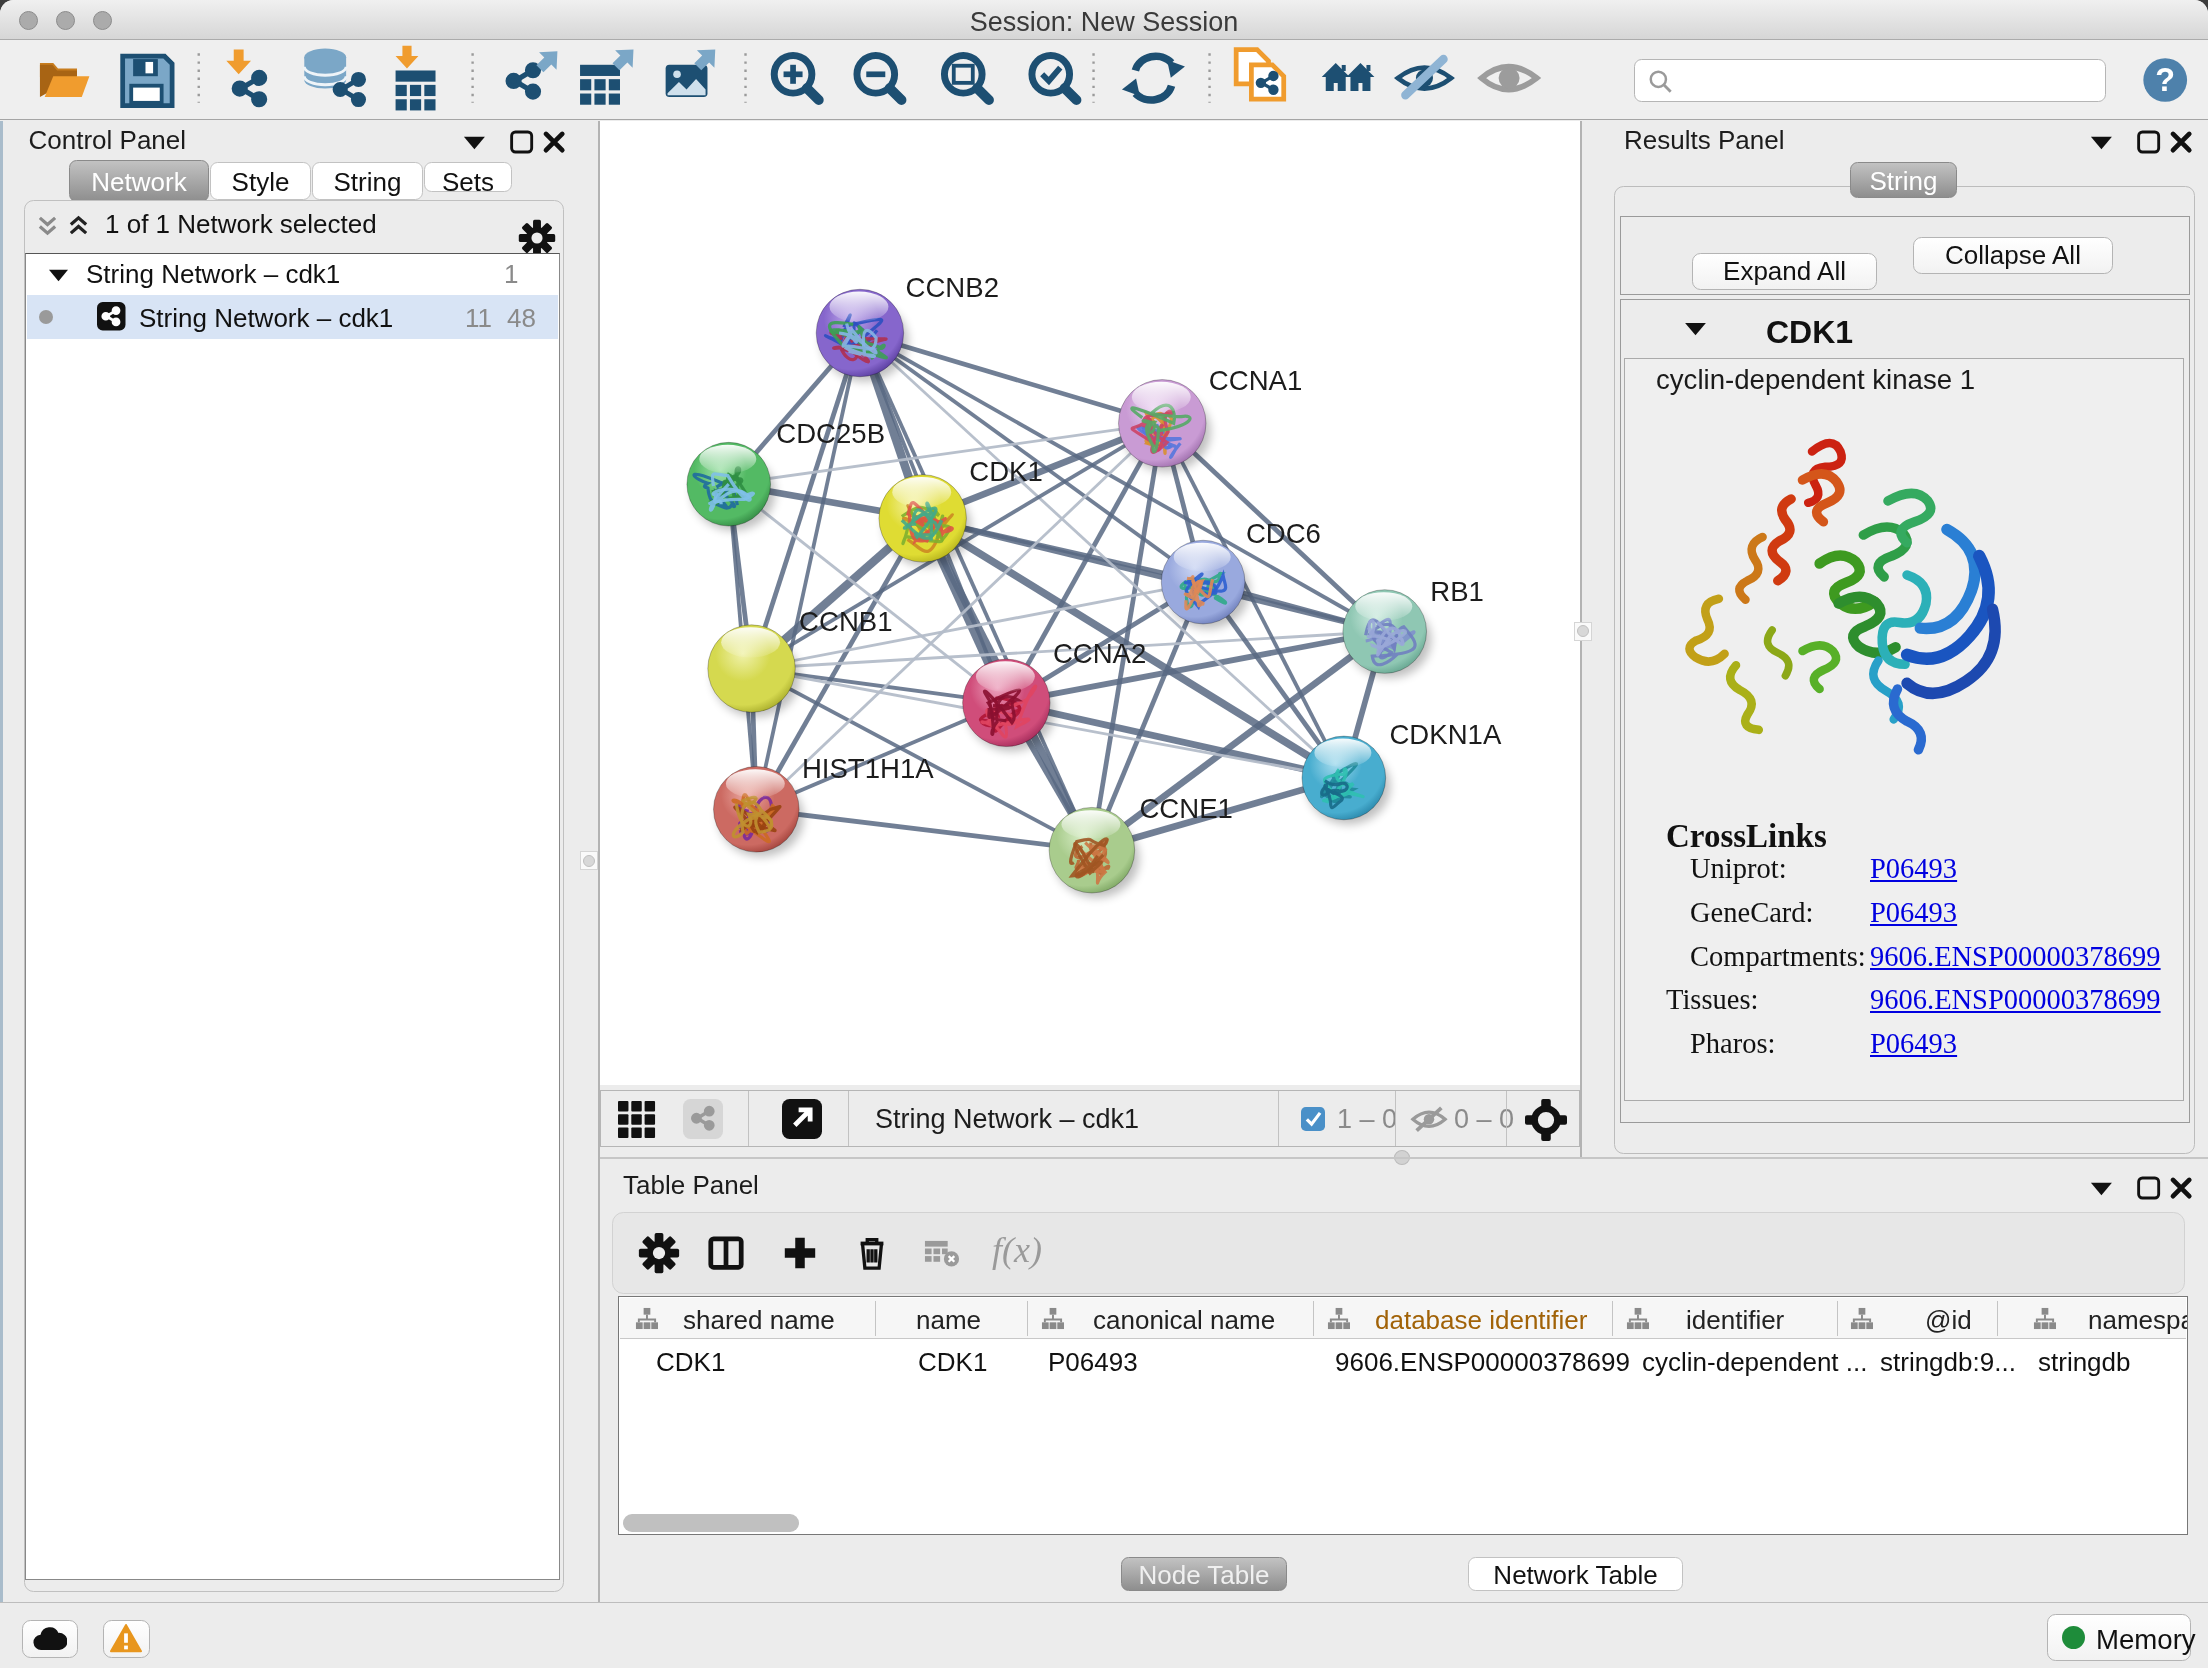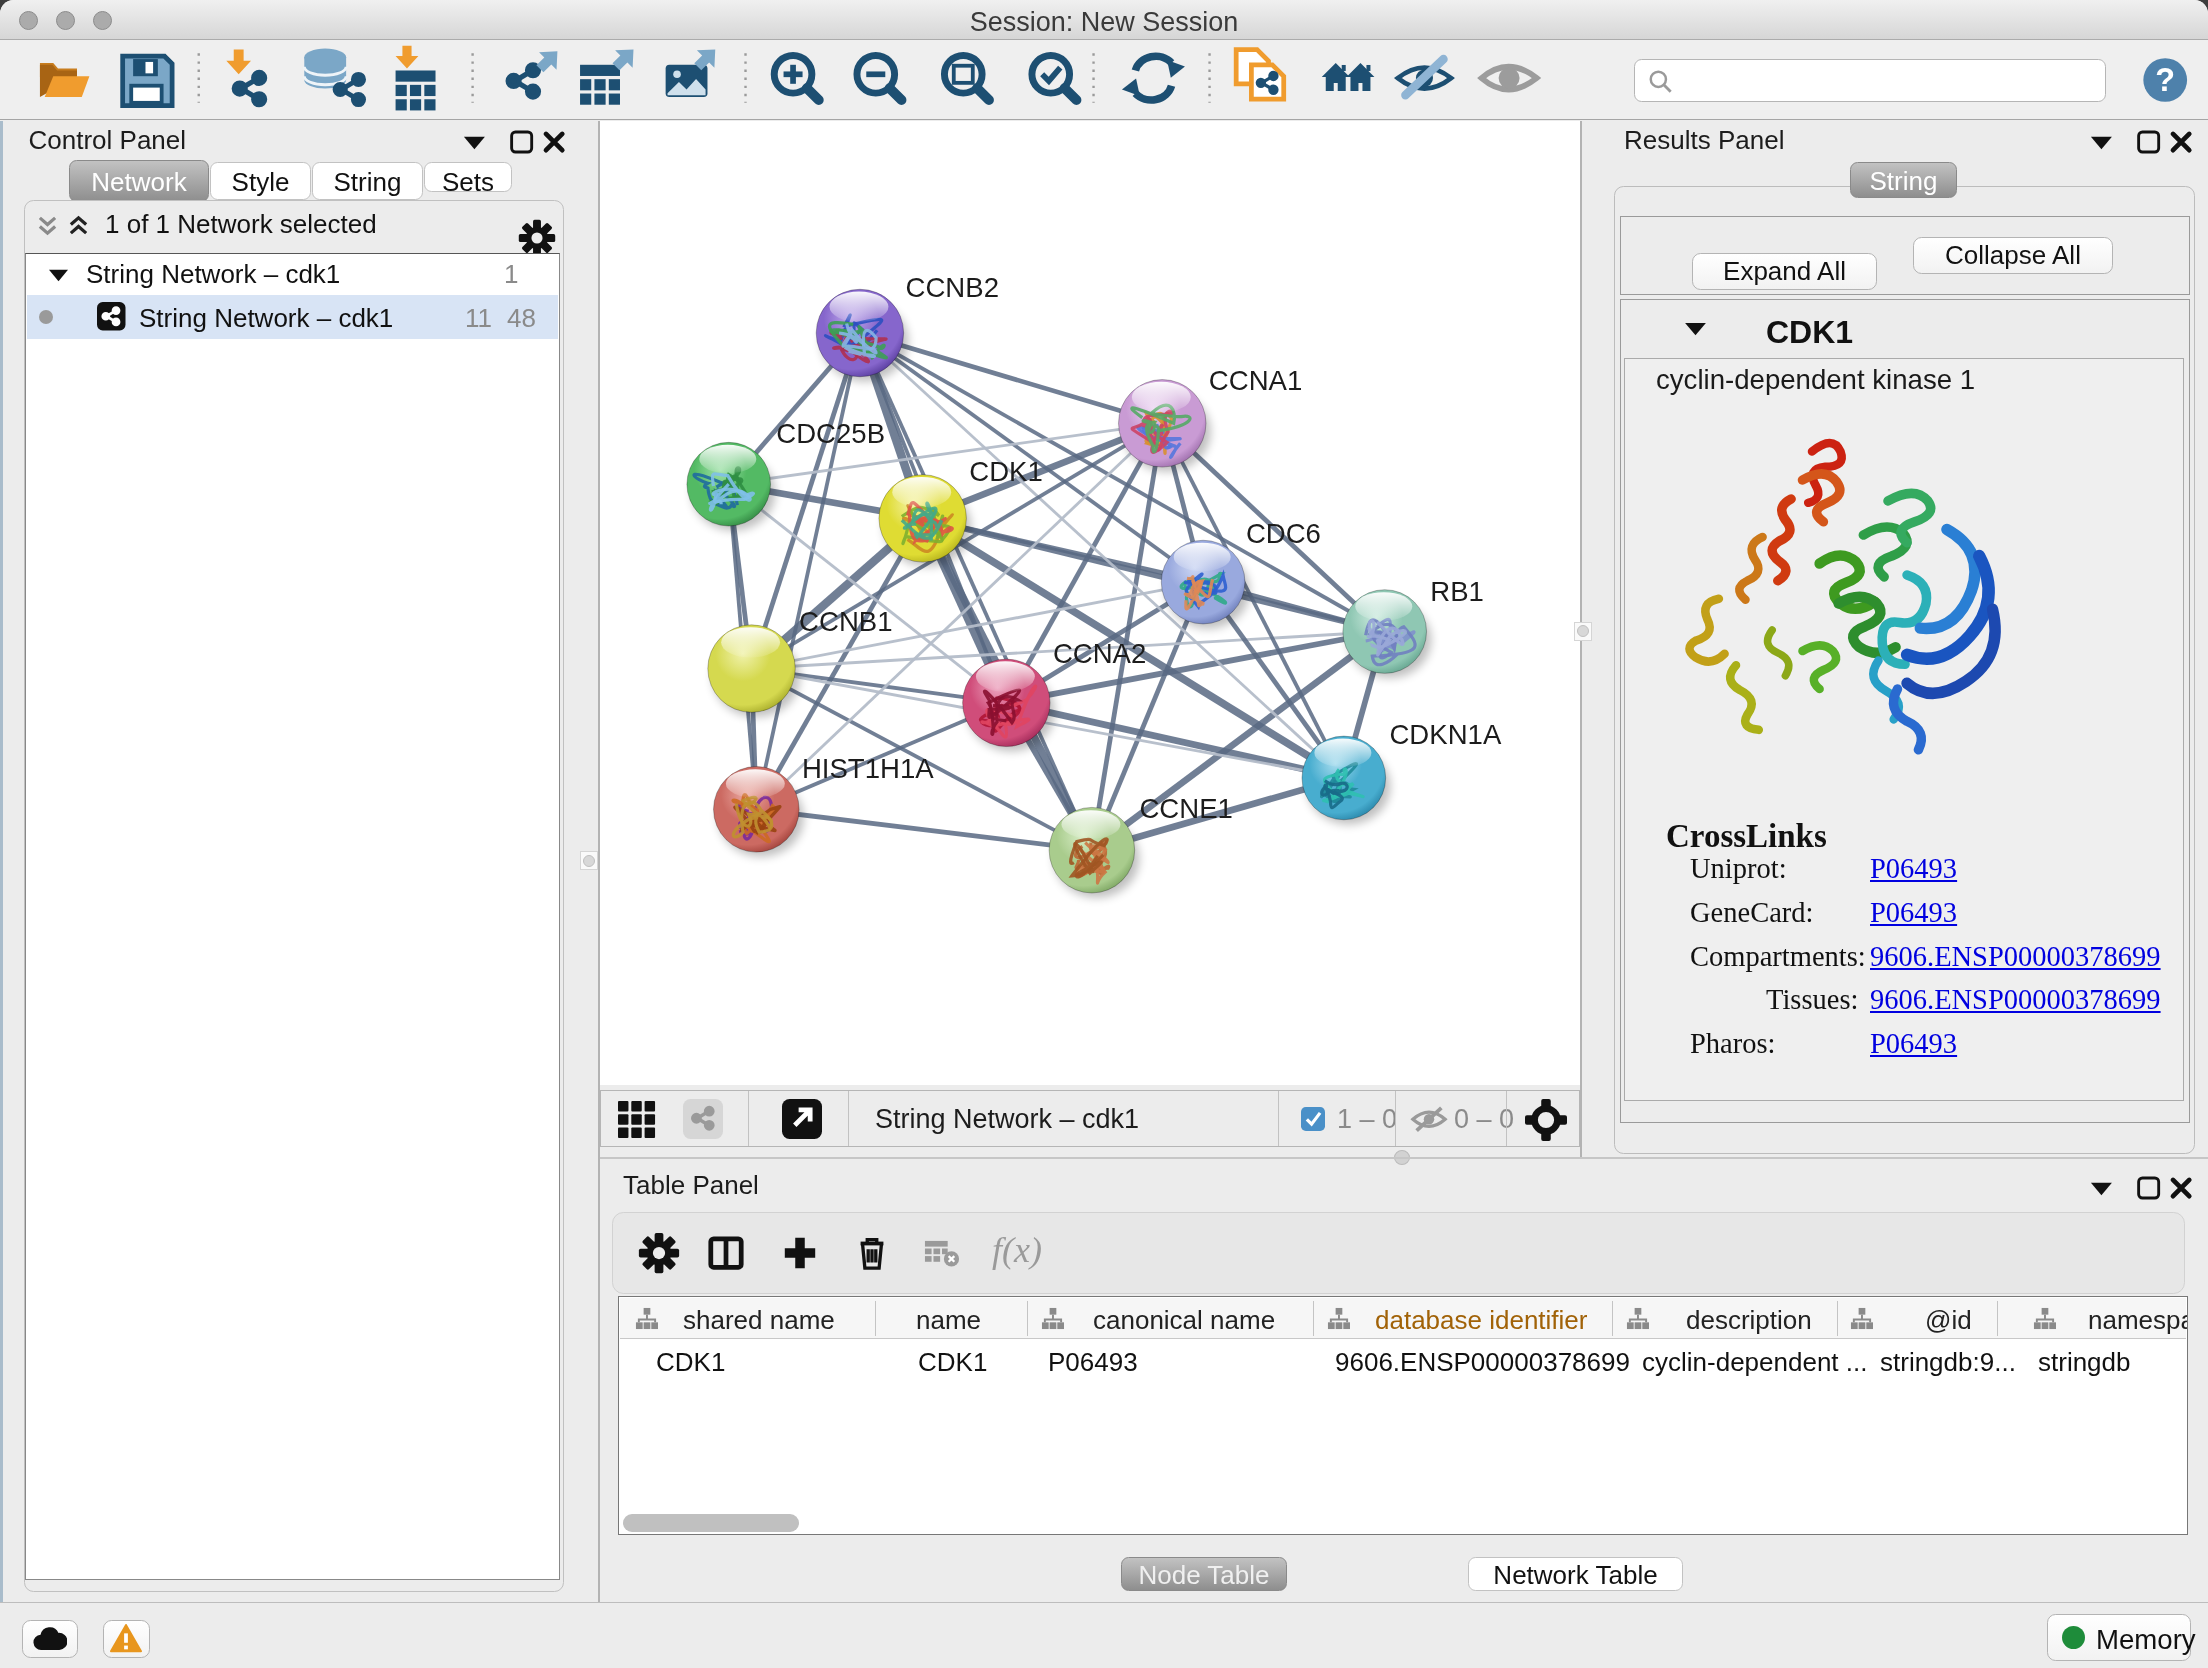--- a/index.html
+++ b/index.html
@@ -610,21 +610,21 @@
         <path d="M350 196 q12 50 -28 76 q-36 24 -62 2" fill="none" stroke="#1d49b0" stroke-width="12" stroke-linecap="round"></path>
         <path d="M250 280 q-12 22 10 34 q22 10 12 30" fill="none" stroke="#2a6ad0" stroke-width="10" stroke-linecap="round"></path>
       </svg></div>
     <div class="abs" style="left:1666px;top:818px;font-family:'Liberation Serif',serif;font-size:33px;font-weight:bold;color:#111">CrossLinks</div>
     <div class="abs" style="left:1690px;top:853px;font-family:'Liberation Serif',serif;font-size:28.5px;color:#111">Uniprot:</div>
     <div class="abs" style="left:1870px;top:853px;font-family:'Liberation Serif',serif;font-size:28.5px"><a class="lnk">P06493</a></div>
     <div class="abs" style="left:1690px;top:897px;font-family:'Liberation Serif',serif;font-size:28.5px;color:#111">GeneCard:</div>
     <div class="abs" style="left:1870px;top:897px;font-family:'Liberation Serif',serif;font-size:28.5px"><a class="lnk">P06493</a></div>
     <div class="abs" style="left:1690px;top:941px;font-family:'Liberation Serif',serif;font-size:28.5px;color:#111">Compartments:</div>
     <div class="abs" style="left:1870px;top:941px;font-family:'Liberation Serif',serif;font-size:28.5px"><a class="lnk">9606.ENSP00000378699</a></div>
-    <div class="abs" style="left:1766px;top:984px;font-family:'Liberation Serif',serif;font-size:28.5px;color:#111">Tissues:</div>
+    <div class="abs" style="left:1666px;top:984px;font-family:'Liberation Serif',serif;font-size:28.5px;color:#111">Tissues:</div>
     <div class="abs" style="left:1870px;top:984px;font-family:'Liberation Serif',serif;font-size:28.5px"><a class="lnk">9606.ENSP00000378699</a></div>
     <div class="abs" style="left:1690px;top:1028px;font-family:'Liberation Serif',serif;font-size:28.5px;color:#111">Pharos:</div>
     <div class="abs" style="left:1870px;top:1028px;font-family:'Liberation Serif',serif;font-size:28.5px"><a class="lnk">P06493</a></div>
     <div class="abs" style="left:600px;top:1157px;width:1608px;height:1.9px;background:#c6c6c6"></div>
     <div class="abs panel-title" style="left:623px;top:1170px">Table Panel</div>
     <svg class="abs" style="left:2089px;top:1176px" width="105" height="25" viewBox="0 0 110 26">
       <path d="M2 7 l11 13 l11 -13 z" fill="#111"></path>
       <rect x="52" y="2" width="21" height="21" rx="4" fill="none" stroke="#111" stroke-width="3"></rect>
       <path d="M88 4 l17 17 M105 4 l-17 17" stroke="#111" stroke-width="5" stroke-linecap="round"></path>
     </svg>
@@ -713,21 +713,21 @@
     <div class="abs" style="left:1837px;top:1301px;width:1px;height:35px;background:#c4c4c4"></div>
     <div class="abs" style="left:1626px;top:1307px"><svg width="23" height="23" viewBox="0 0 24 24">
         <g fill="#8a8a8a">
           <rect x="9" y="1" width="7" height="7"></rect>
           <rect x="1" y="16" width="7" height="7"></rect>
           <rect x="9" y="16" width="7" height="7"></rect>
           <rect x="17" y="16" width="7" height="7"></rect>
           <path d="M12.5 8 v5 M4 16 v-3 h17 v3" stroke="#8a8a8a" stroke-width="2" fill="none"></path>
         </g>
       </svg></div>
-    <div class="abs" style="left:1686px;top:1305px;font-size:26px;color:#222;">description</div>
+    <div class="abs" style="left:1686px;top:1305px;font-size:26px;color:#222;">identifier</div>
     <div class="abs" style="left:1997px;top:1301px;width:1px;height:35px;background:#c4c4c4"></div>
     <div class="abs" style="left:1850px;top:1307px"><svg width="23" height="23" viewBox="0 0 24 24">
         <g fill="#8a8a8a">
           <rect x="9" y="1" width="7" height="7"></rect>
           <rect x="1" y="16" width="7" height="7"></rect>
           <rect x="9" y="16" width="7" height="7"></rect>
           <rect x="17" y="16" width="7" height="7"></rect>
           <path d="M12.5 8 v5 M4 16 v-3 h17 v3" stroke="#8a8a8a" stroke-width="2" fill="none"></path>
         </g>
       </svg></div>

